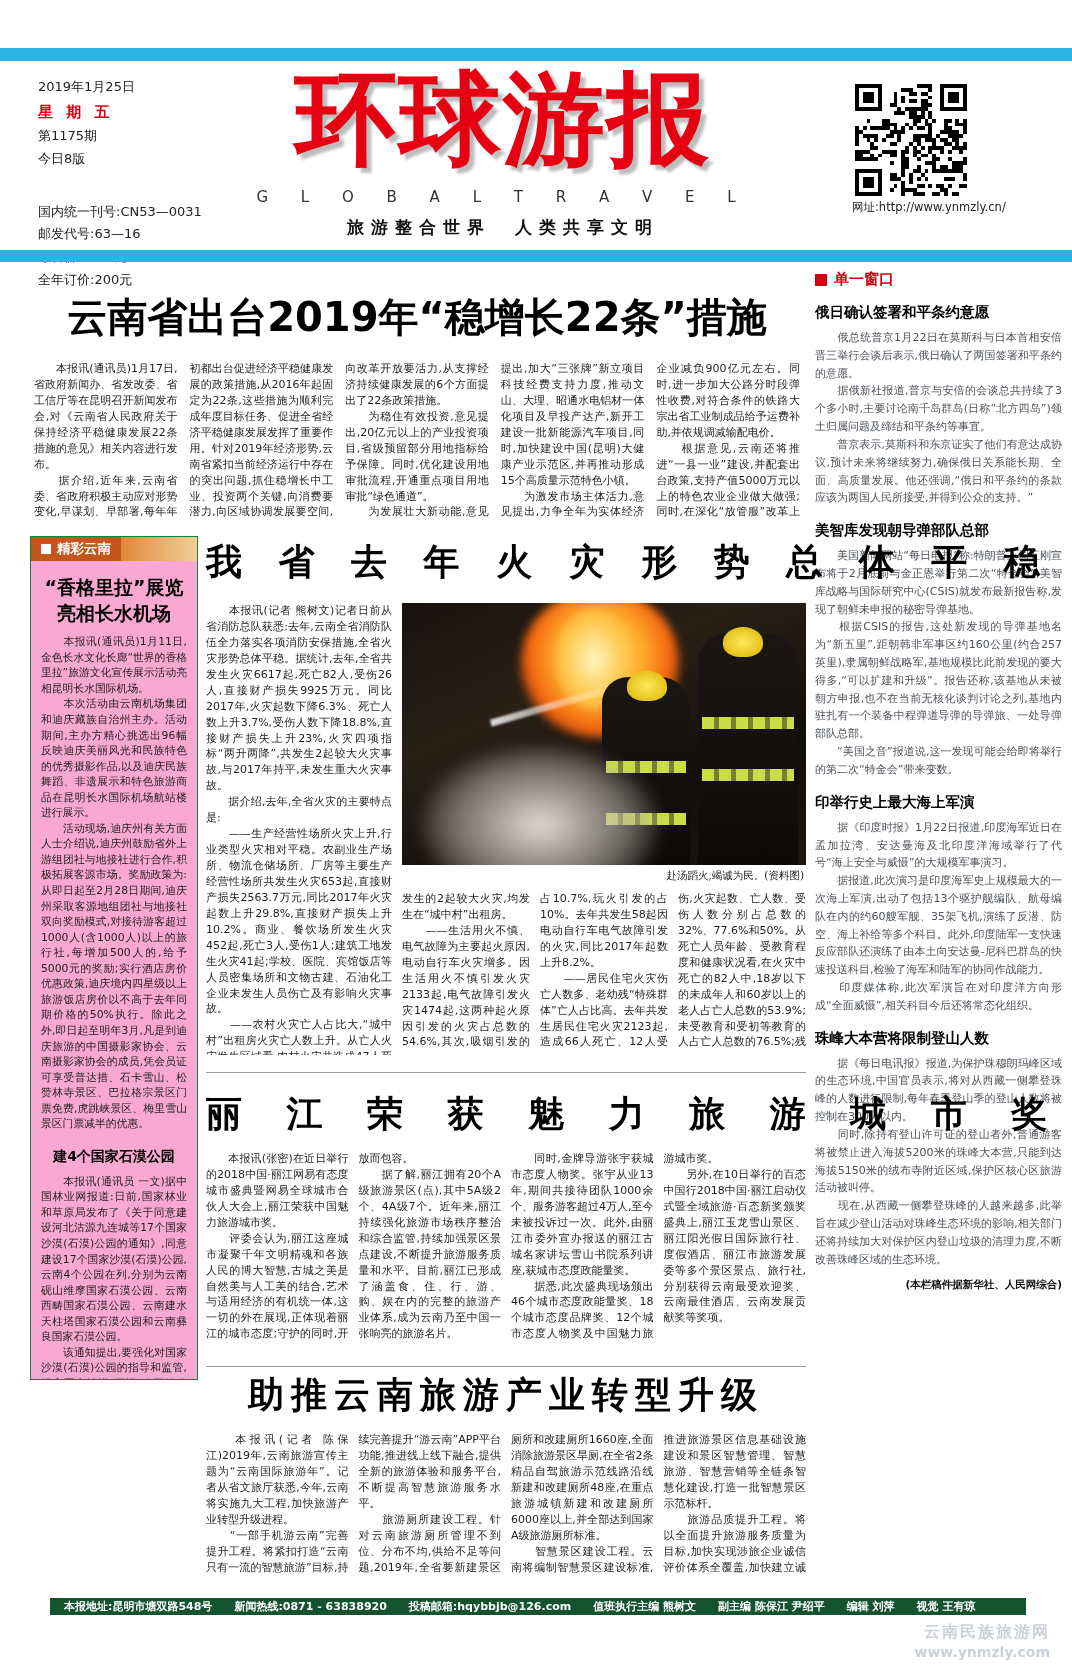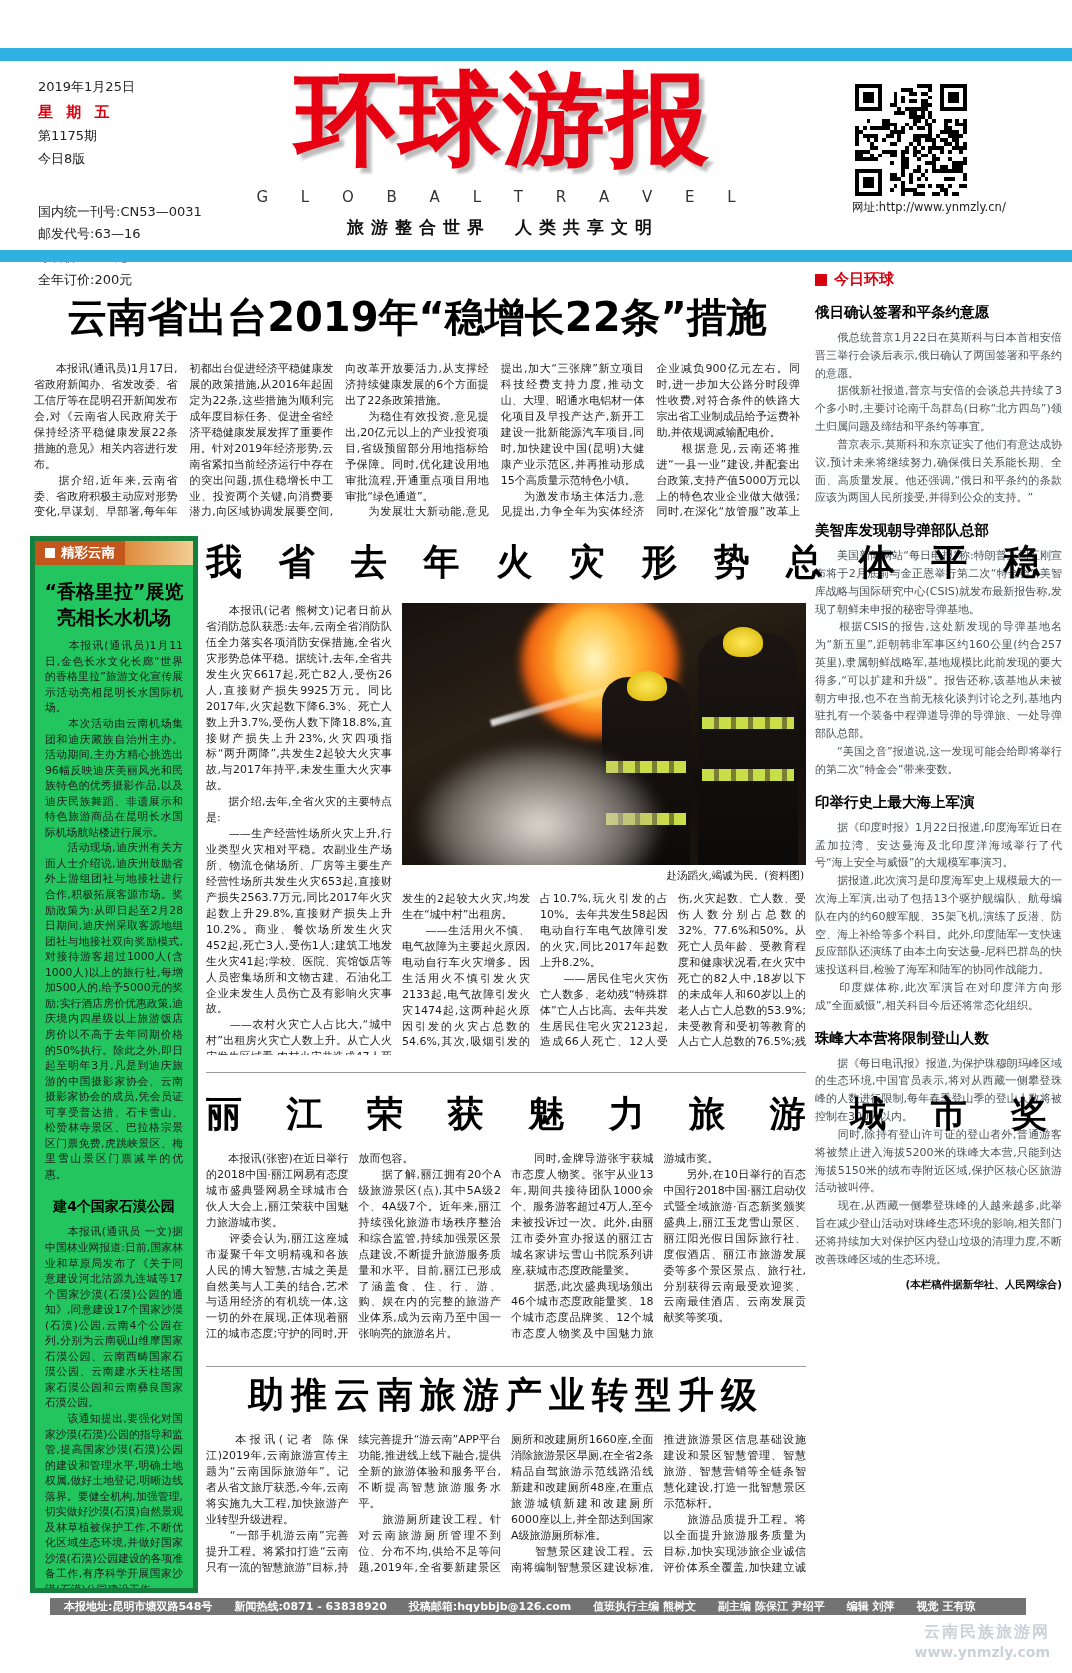--- a/index.html
+++ b/index.html
@@ -31,22 +31,22 @@
   .head-xl{font-weight:bold;font-size:40px;text-align:center;color:#000;margin-top:8px;white-space:nowrap;}
   .art-top .bodytxt{margin-top:16px;height:172px;column-count:5;column-gap:12px;}
   
   .world{position:absolute;top:270px;left:815px;width:247px;height:1320px;overflow:hidden;}
   .world-tag{display:flex;align-items:center;gap:7px;color:#d7000f;font-weight:bold;font-size:15px;}
   .sq{display:inline-block;width:12px;height:12px;background:#d7000f;}
   .world h3{font-size:14.5px;font-weight:bold;color:#000;margin:14px 0 7px;}
   .world .bodytxt{font-size:11px;line-height:1.62;}
   .world .src{text-align:right;font-weight:bold;font-size:10.5px;margin-top:10px;color:#111;}
   
-  .sidebar{position:absolute;top:536px;left:30px;width:168px;height:1057px;
-           background:#22c55e;border:5px solid #15803d;box-sizing:border-box;overflow:hidden;}
+  .sidebar{position:absolute;top:536px;left:30px;width:168px;height:844px;
+           background:#f9a8d4;border:1px solid #15803d;box-sizing:border-box;overflow:hidden;}
   .sb-tagrow{display:flex;height:24px;}
   .sb-tag{background:#c3561c;color:#fff;font-weight:bold;font-size:13.5px;display:flex;
           align-items:center;gap:6px;padding:0 10px;white-space:nowrap;}
   .sb-tag .wsq{width:10px;height:10px;background:#fff;display:inline-block;}
   .sb-tagrest{flex:1;background:linear-gradient(90deg,#dd8a3a,#f2cf95);}
   .sb-h{font-weight:bold;font-size:19px;text-align:center;color:#000;line-height:1.35;margin:14px 6px 8px;}
   .sb-h2{font-weight:bold;font-size:14px;text-align:center;color:#000;margin:16px 4px 8px;}
   .sidebar .bodytxt{margin:0 10px;font-size:10.8px;line-height:1.44;}
   
   .mid{position:absolute;top:538px;left:206px;width:600px;}
@@ -78,21 +78,21 @@
   .caption{text-align:right;font-size:10.5px;color:#222;margin:4px 2px 8px 0;
            font-family:"DejaVu Serif","Liberation Serif",serif;}
   .fire-below{height:168px;column-count:3;column-gap:10px;}
   .divider{border-top:1px solid #9a9a9a;margin:13px 0 0;}
   .lj-head{letter-spacing:16px;margin-top:17px;}
   .lj-body{margin-top:12px;height:202px;column-count:4;column-gap:10px;}
   .t-kicker{font-weight:bold;font-size:20px;letter-spacing:2px;text-align:center;margin-top:18px;color:#000;}
   .t-head{letter-spacing:7px;margin-top:4px;}
   .t-body{margin-top:12px;height:153px;column-count:4;column-gap:10px;}
   
-  .footbar{position:absolute;top:1598px;left:50px;right:46px;height:17px;background:#737373;
+  .footbar{position:absolute;top:1598px;left:50px;right:46px;height:17px;background:#14532d;
            color:#fff;font-size:11px;font-weight:bold;display:flex;align-items:center;gap:22px;
            padding:0 14px;white-space:nowrap;overflow:hidden;}
   .watermark{position:absolute;right:22px;top:1622px;text-align:right;color:#ccd1d9;
              font-weight:bold;line-height:1.3;}
   .watermark .w1{font-size:16px;letter-spacing:2px;}
   .watermark .w2{font-size:14px;}
 </style>
 </head>
 <body>
 
@@ -417,21 +417,21 @@
 　　据介绍,近年来,云南省委、省政府积极主动应对形势变化,早谋划、早部署,每年年初都出台促进经济平稳健康发展的政策措施,从2016年起固定为22条,这些措施为顺利完成年度目标任务、促进全省经济平稳健康发展发挥了重要作用。针对2019年经济形势,云南省紧扣当前经济运行中存在的突出问题,抓住稳增长中工业、投资两个关键,向消费要潜力,向区域协调发展要空间,向改革开放要活力,从支撑经济持续健康发展的6个方面提出了22条政策措施。
 　　为稳住有效投资,意见提出,20亿元以上的产业投资项目,省级预留部分用地指标给予保障。同时,优化建设用地审批流程,开通重点项目用地审批“绿色通道”。
 　　为发展壮大新动能,意见提出,加大“三张牌”新立项目科技经费支持力度,推动文山、大理、昭通水电铝材一体化项目及早投产达产,新开工建设一批新能源汽车项目,同时,加快建设中国(昆明)大健康产业示范区,并再推动形成15个高质量示范特色小镇。
 　　为激发市场主体活力,意见提出,力争全年为实体经济企业减负900亿元左右。同时,进一步加大公路分时段弹性收费,对符合条件的铁路大宗出省工业制成品给予运费补助,并依规调减输配电价。
 　　根据意见,云南还将推进“一县一业”建设,并配套出台政策,支持产值5000万元以上的特色农业企业做大做强;同时,在深化“放管服”改革上下功夫,将2019年作为营商环境提升年,全面开展营商环境评价,并加快推进“互联网+政务服务”;此外,通过支持中国(昆明)跨境电商综合试验区建设、探索实行预约通关制度、推动中国(云南)国际贸易“单一窗口”建设、创新发展边民互市贸易等一系列举措,进一步扩大开放,实现稳外贸、稳外资。</div>
   </div>
 
   <div class="world">
     <div class="world-tag">
       <span class="sq"></span>
-      <span>今日环球</span>
+      <span>单一窗口</span>
     </div>
     <h3>俄日确认签署和平条约意愿</h3>
     <div class="bodytxt grayed">　　俄总统普京1月22日在莫斯科与日本首相安倍晋三举行会谈后表示,俄日确认了两国签署和平条约的意愿。
 　　据俄新社报道,普京与安倍的会谈总共持续了3个多小时,主要讨论南千岛群岛(日称“北方四岛”)领土归属问题及缔结和平条约等事宜。
 　　普京表示,莫斯科和东京证实了他们有意达成协议,预计未来将继续努力,确保俄日关系能长期、全面、高质量发展。他还强调,“俄日和平条约的条款应该为两国人民所接受,并得到公众的支持。”</div>
     <h3>美智库发现朝导弹部队总部</h3>
     <div class="bodytxt grayed">　　美国新闻网站“每日电报”称:特朗普上周五刚宣布将于2月底前与金正恩举行第二次“特金会”,美智库战略与国际研究中心(CSIS)就发布最新报告称,发现了朝鲜未申报的秘密导弹基地。
 　　根据CSIS的报告,这处新发现的导弹基地名为“新五里”,距朝韩非军事区约160公里(约合257英里),隶属朝鲜战略军,基地规模比此前发现的要大得多,“可以扩建和升级”。报告还称,该基地从未被朝方申报,也不在当前无核化谈判讨论之列,基地内驻扎有一个装备中程弹道导弹的导弹旅、一处导弹部队总部。
 　　“美国之音”报道说,这一发现可能会给即将举行的第二次“特金会”带来变数。</div>
     <h3>印举行史上最大海上军演</h3>

